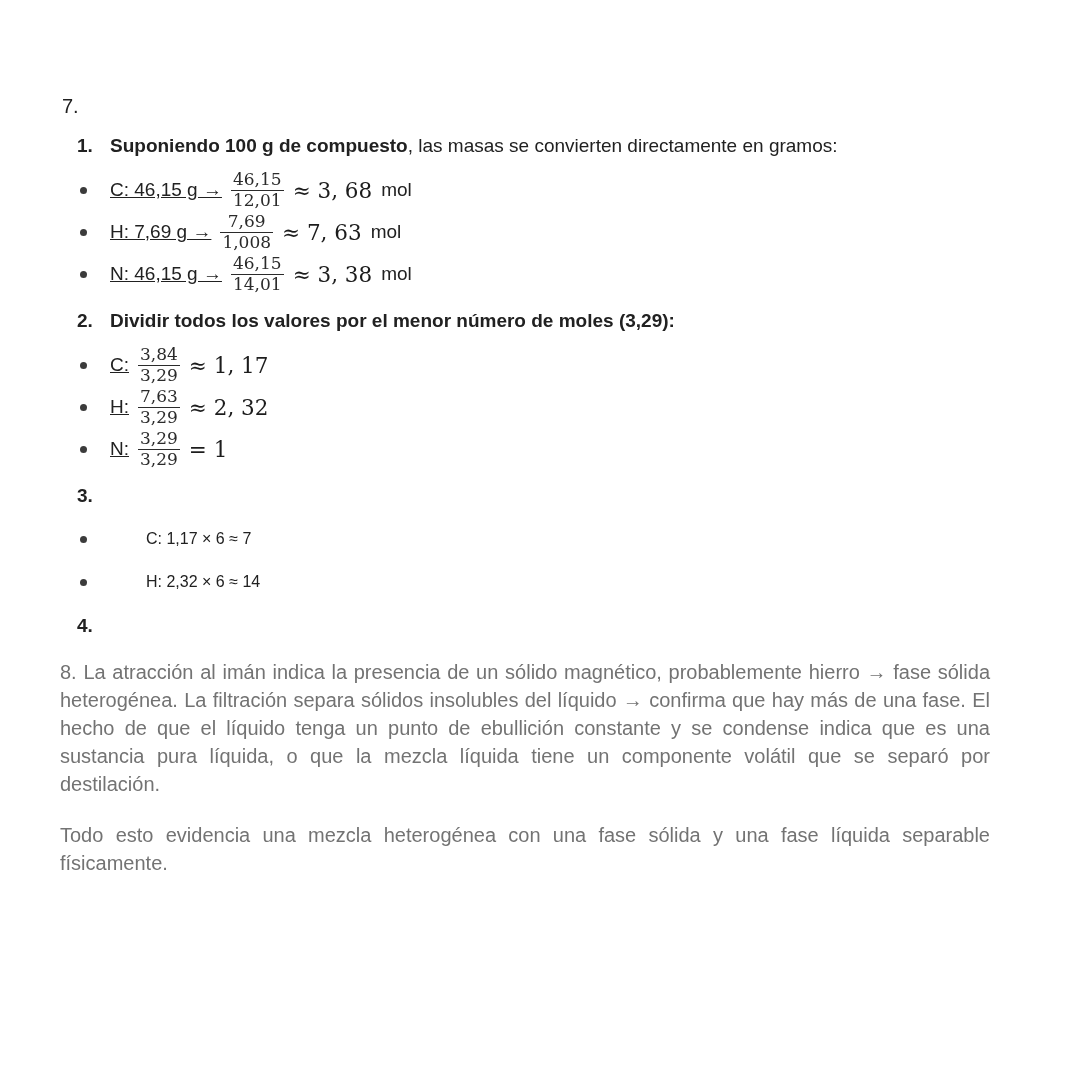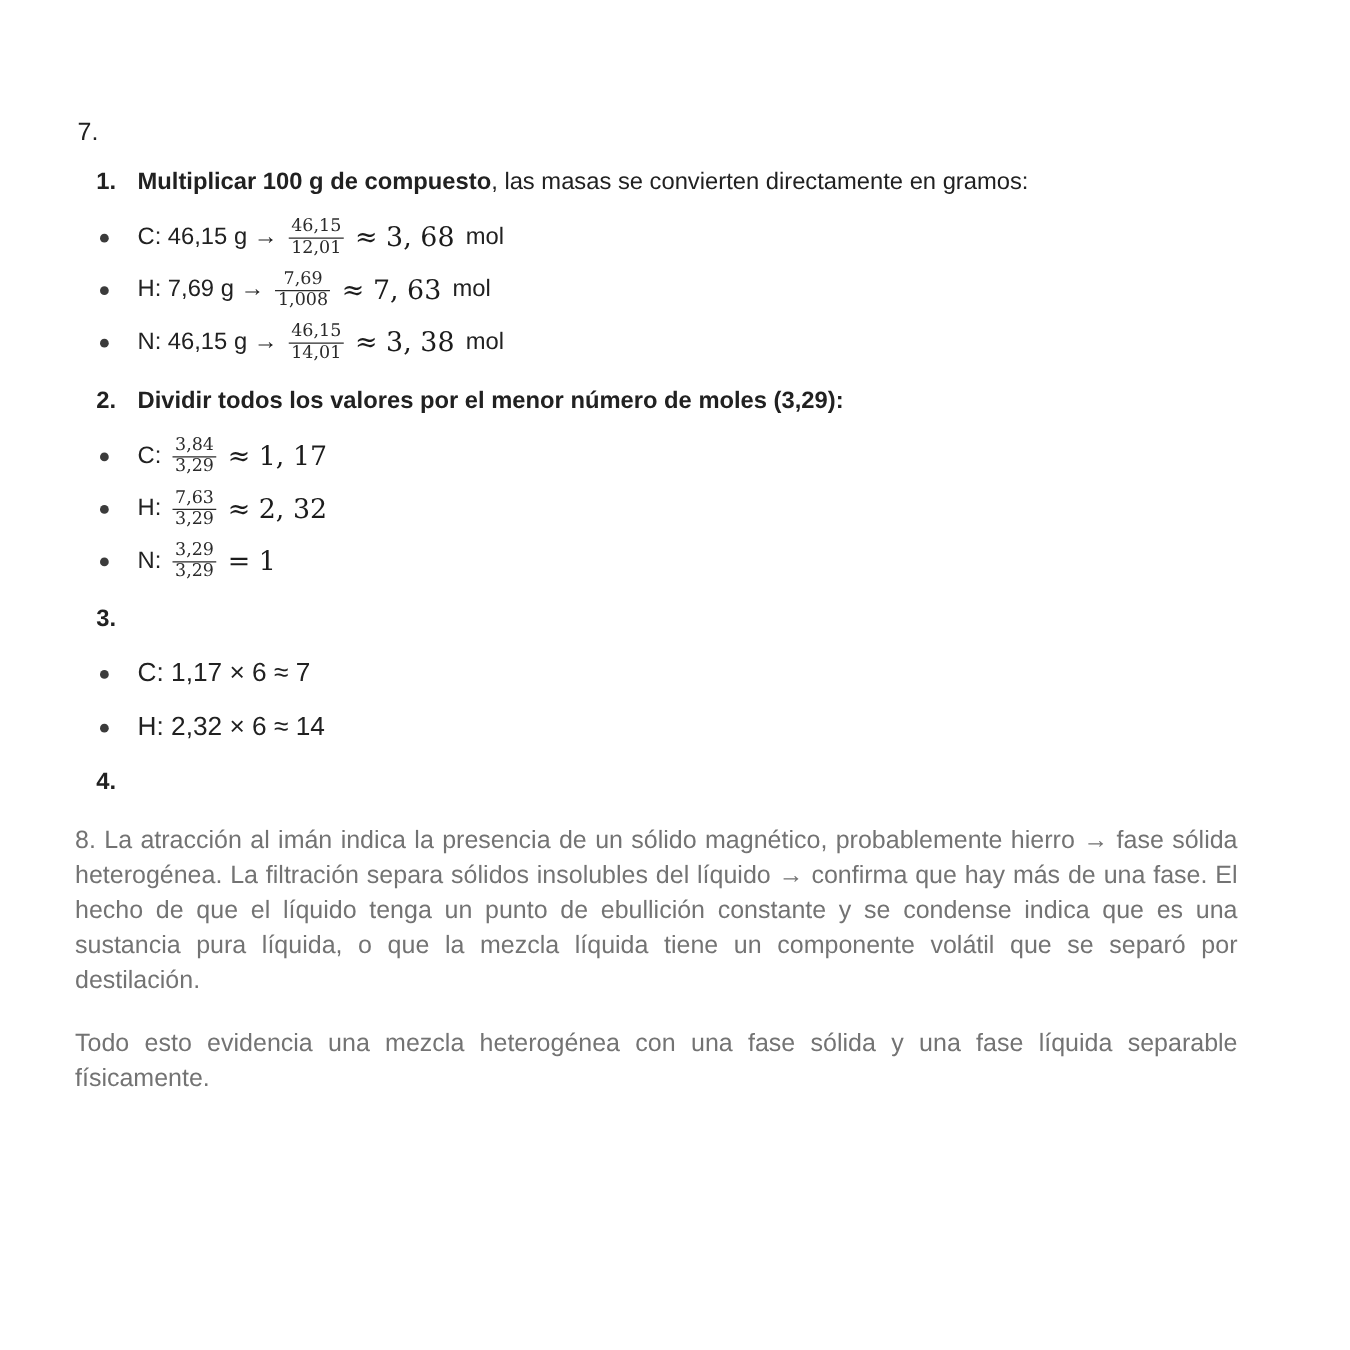--- a/index.html
+++ b/index.html
@@ -58,48 +58,49 @@
     box-sizing: border-box;
     display: flex;
     align-items: center;
   }
   .dot {
     width: 7px;
     height: 7px;
     border-radius: 50%;
     background: #3b3b3b;
   }
-  .prefix { margin-right: 9px; white-space: pre; }
+  .prefix { margin-right: 9px; white-space: pre; text-decoration: underline; }
   .frac {
     display: inline-flex;
     flex-direction: column;
     align-items: center;
     font-family: "DejaVu Serif", serif;
-    font-size: 14px;
+    font-size: 17px;
     line-height: 1.12;
     text-align: center;
     color: #2b2b2b;
   }
   .frac .num { padding: 0 2px; }
   .frac .den { border-top: 1.4px solid #2b2b2b; padding: 0 2px; }
   .mres {
     font-family: "DejaVu Serif", serif;
     font-size: 21.5px;
     margin: 0 9px;
     color: #1c1c1c;
     white-space: pre;
   }
   .unit { }
   
   .text-row {
     display: flex;
     align-items: center;
-    font-size: 21px;
+    font-size: 16px;
     line-height: 22px;
     margin: 21px 0;
+    gap: 36px;
   }
   
   .formula { font-weight: 700; }
   .subscript {
     font-size: 12.5px;
     vertical-align: -4px;
     font-weight: 700;
   }
   .fpart { white-space: pre; }
   
@@ -114,21 +115,21 @@
 </style>
 </head>
 <body>
 
 <div class="page">
 
   <div class="qnum">7.</div>
 
   <div class="step">
     <span class="num-col">1.</span>
-    <span class="head"><span class="bold-part">Multiplicar 100 g de compuesto</span><span>, las masas se convierten directamente en gramos:</span></span>
+    <span class="head"><span class="bold-part">Suponiendo 100 g de compuesto</span><span>, las masas se convierten directamente en gramos:</span></span>
   </div>
 
   <div class="math-row">
     <span class="marker">
         <span class="dot"></span>
       </span>
     <span class="prefix">C: 46,15 g →</span>
     <span class="frac">
       <span class="num">46,15</span>
       <span class="den">12,01</span>

